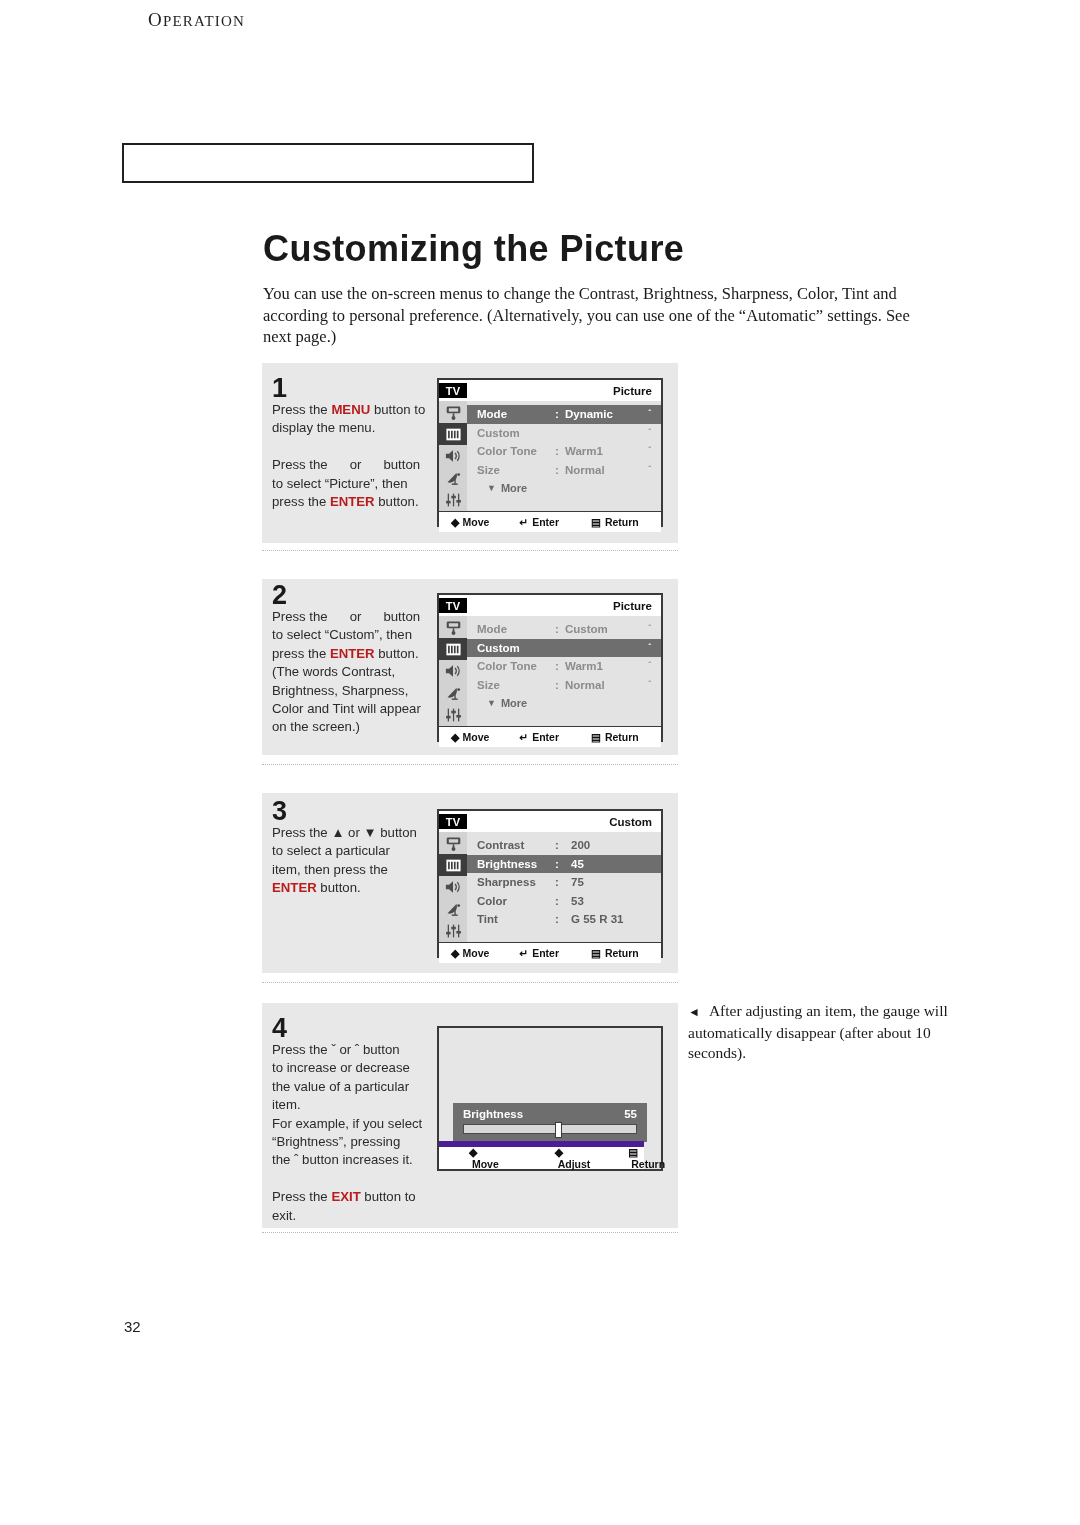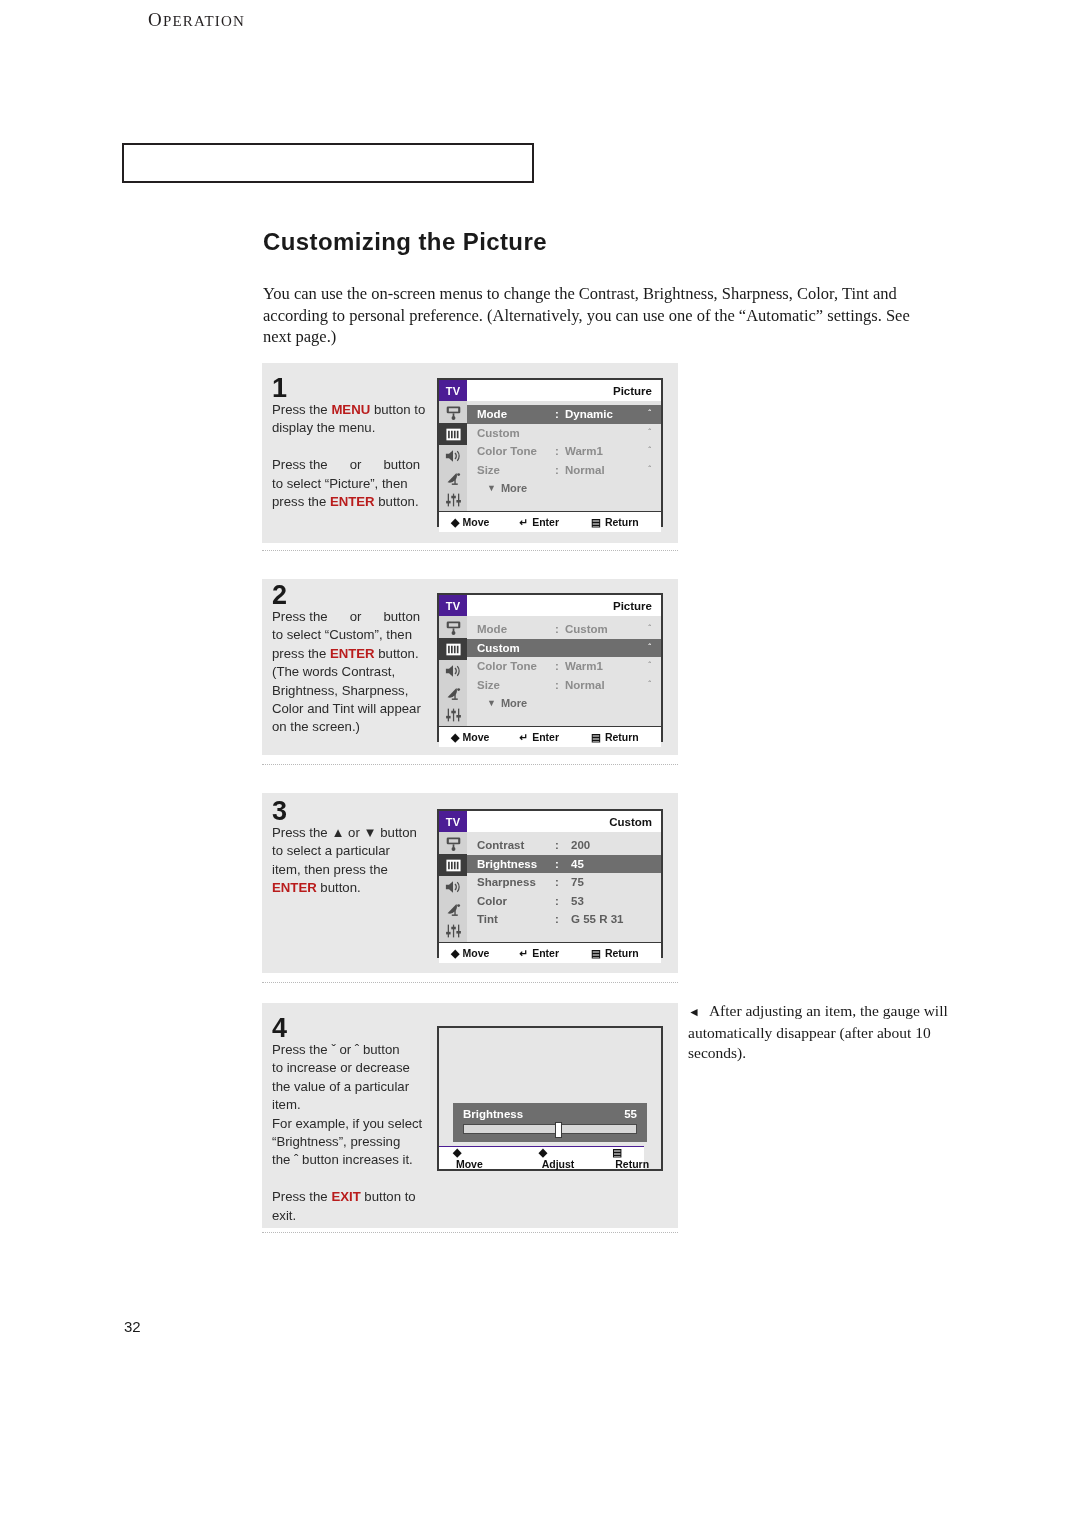--- a/index.html
+++ b/index.html
@@ -38,21 +38,21 @@
   }
   .chapter-label .cap {
     font-size: 19px;
   }
 
   
   .page-title {
     position: absolute;
     left: 263px;
     top: 228px;
-    font-size: 24px;
+    font-size: 36px;
     font-weight: bold;
     letter-spacing: 0.4px;
     color: #1a1a1a;
   }
 
   
   .intro {
     position: absolute;
     left: 263px;
     top: 283px;
@@ -114,22 +114,22 @@
   }
   .osd-titlebar {
     height: 21px;
     background: #ffffff;
     display: flex;
     align-items: center;
     position: relative;
   }
   .osd-tv {
     width: 28px;
-    height: 21px;
-    background: #4c1d95;
+    height: 15px;
+    background: #000000;
     color: #ffffff;
     font-size: 11px;
     font-weight: bold;
     display: flex;
     align-items: center;
     justify-content: center;
     letter-spacing: 0.3px;
   }
   .osd-title {
     flex: 1;
@@ -261,26 +261,27 @@
     height: 16px;
     background: #ffffff;
     border: 1px solid #3a3a3a;
     box-sizing: border-box;
   }
   .tv-footer {
     position: absolute;
     left: 0; right: 17px; bottom: 0;
     height: 22px;
     background: #ffffff;
-    border-top: 1px solid #4c1d95;
+    border-top: 6px solid #4c1d95;
     display: flex;
     align-items: center;
     font-size: 10.5px;
     font-weight: bold;
     color: #111;
+    padding-left: 16px;
   }
   .tv-footer .f-move   { margin-left: 14px; }
   .tv-footer .f-adjust { margin-left: 56px; }
   .tv-footer .f-return { margin-left: 38px; }
 
   
   .side-note {
     position: absolute;
     left: 688px;
     top: 1001px;

